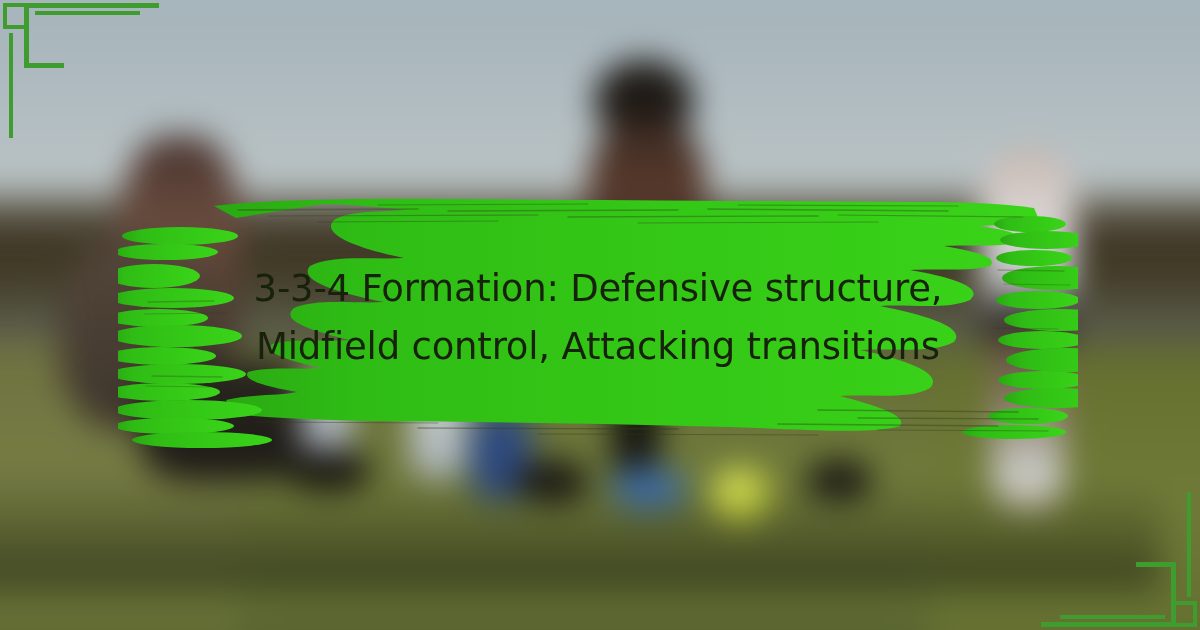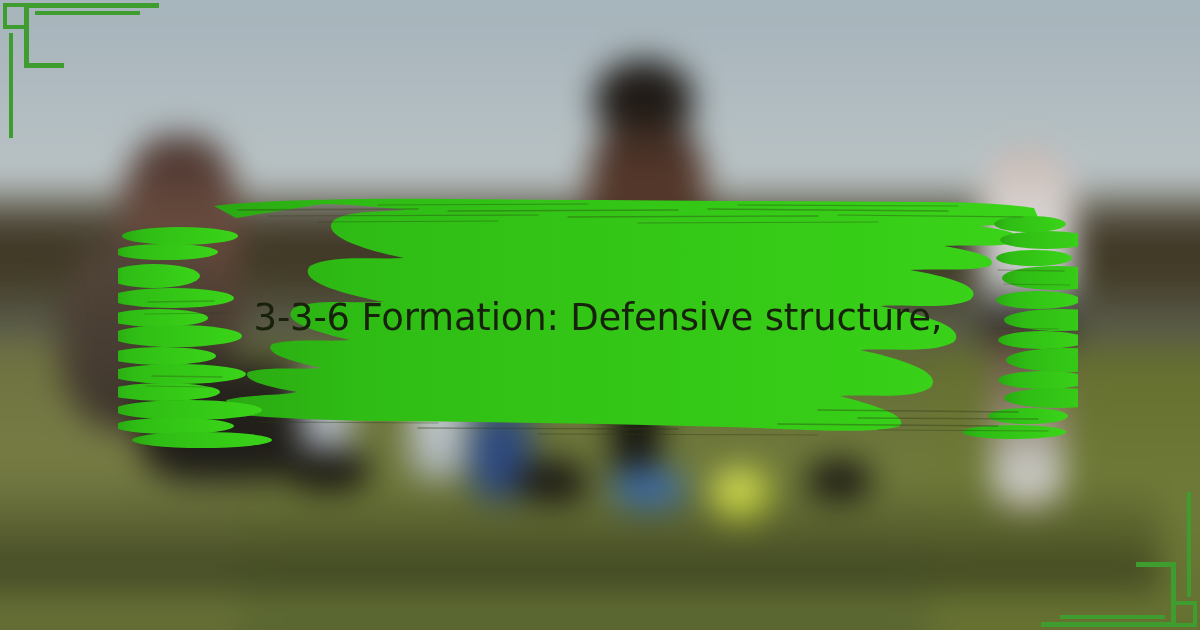--- a/index.html
+++ b/index.html
@@ -416,21 +416,22 @@
         <path d="M 34,198 L 104,199" stroke-width="1.3"></path>
         <path d="M 28,208 L 92,209" stroke-width="1.1"></path>
         <path d="M 880,92 L 946,93" stroke-width="1.3"></path>
         <path d="M 886,106 L 952,107" stroke-width="1.1"></path>
         <path d="M 876,150 L 940,151" stroke-width="1.2"></path>
       </g>
     </svg>
   </div>
 
   <div class="headline">
-    <div class="line">3-3-6 Formation: Defensive structure,</div>
+    <div class="line">3-3-4 Formation: Defensive structure,</div>
+    <div class="line">Midfield control, Attacking transitions</div>
   </div>
 
   <div class="ornament orn-tl">
     <div class="tl-square"></div>
     <div class="orn-line tl-bracket-h"></div>
     <div class="orn-line tl-bracket-v"></div>
     <div class="orn-line tl-bracket-h2"></div>
     <div class="orn-line tl-inner-h"></div>
     <div class="orn-line tl-inner-v"></div>
   </div>

